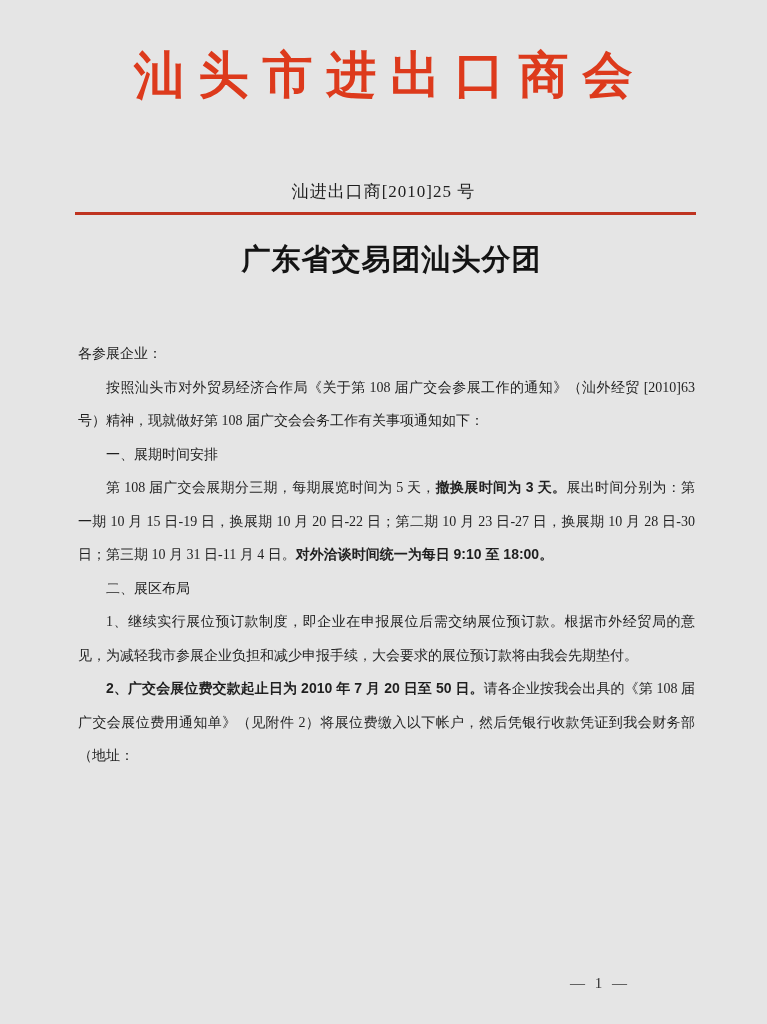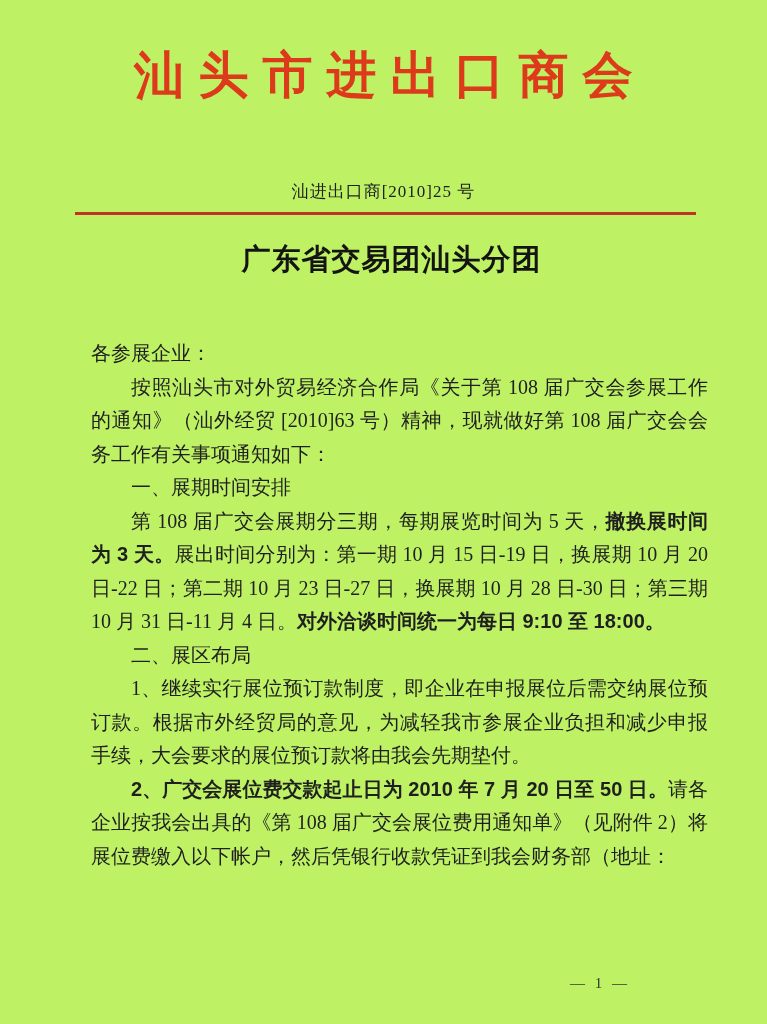--- a/index.html
+++ b/index.html
@@ -53,24 +53,23 @@
     line-height: 38px;
     color: #141414;
     letter-spacing: 1px;
     padding-left: 8px;
   }
   .body-text {
     position: absolute;
     top: 337px;
     left: 78px;
     width: 617px;
-    font-size: 20px;
+    font-size: 14px;
     line-height: 33.5px;
     text-align: justify;
-    margin-left: 13px;
   }
   .para { margin: 0; }
   .para.indent { text-indent: 2em; }
   .run-bold {
     font-family: "Liberation Sans", "DejaVu Sans", sans-serif;
     font-weight: 700;
   }
   .page-number {
     position: absolute;
     top: 975px;
@@ -78,21 +77,21 @@
     width: 150px;
     text-align: center;
     font-size: 15px;
     letter-spacing: 3px;
     color: #333;
   }
 </style>
 </head>
 <body>
 
-<div class="page" style="background: #bef264;">
+<div class="page" style="background: #e5e5e5;">
 
   <div class="org-title" style="color: rgb(221, 58, 28);">汕头市进出口商会</div>
 
   <div class="doc-number">汕进出口商[2010]25 号</div>
 
   <div class="red-divider" style="background: rgb(191, 52, 32);"></div>
 
   <div class="doc-title">
     <div>广东省交易团汕头分团</div>
   </div>

